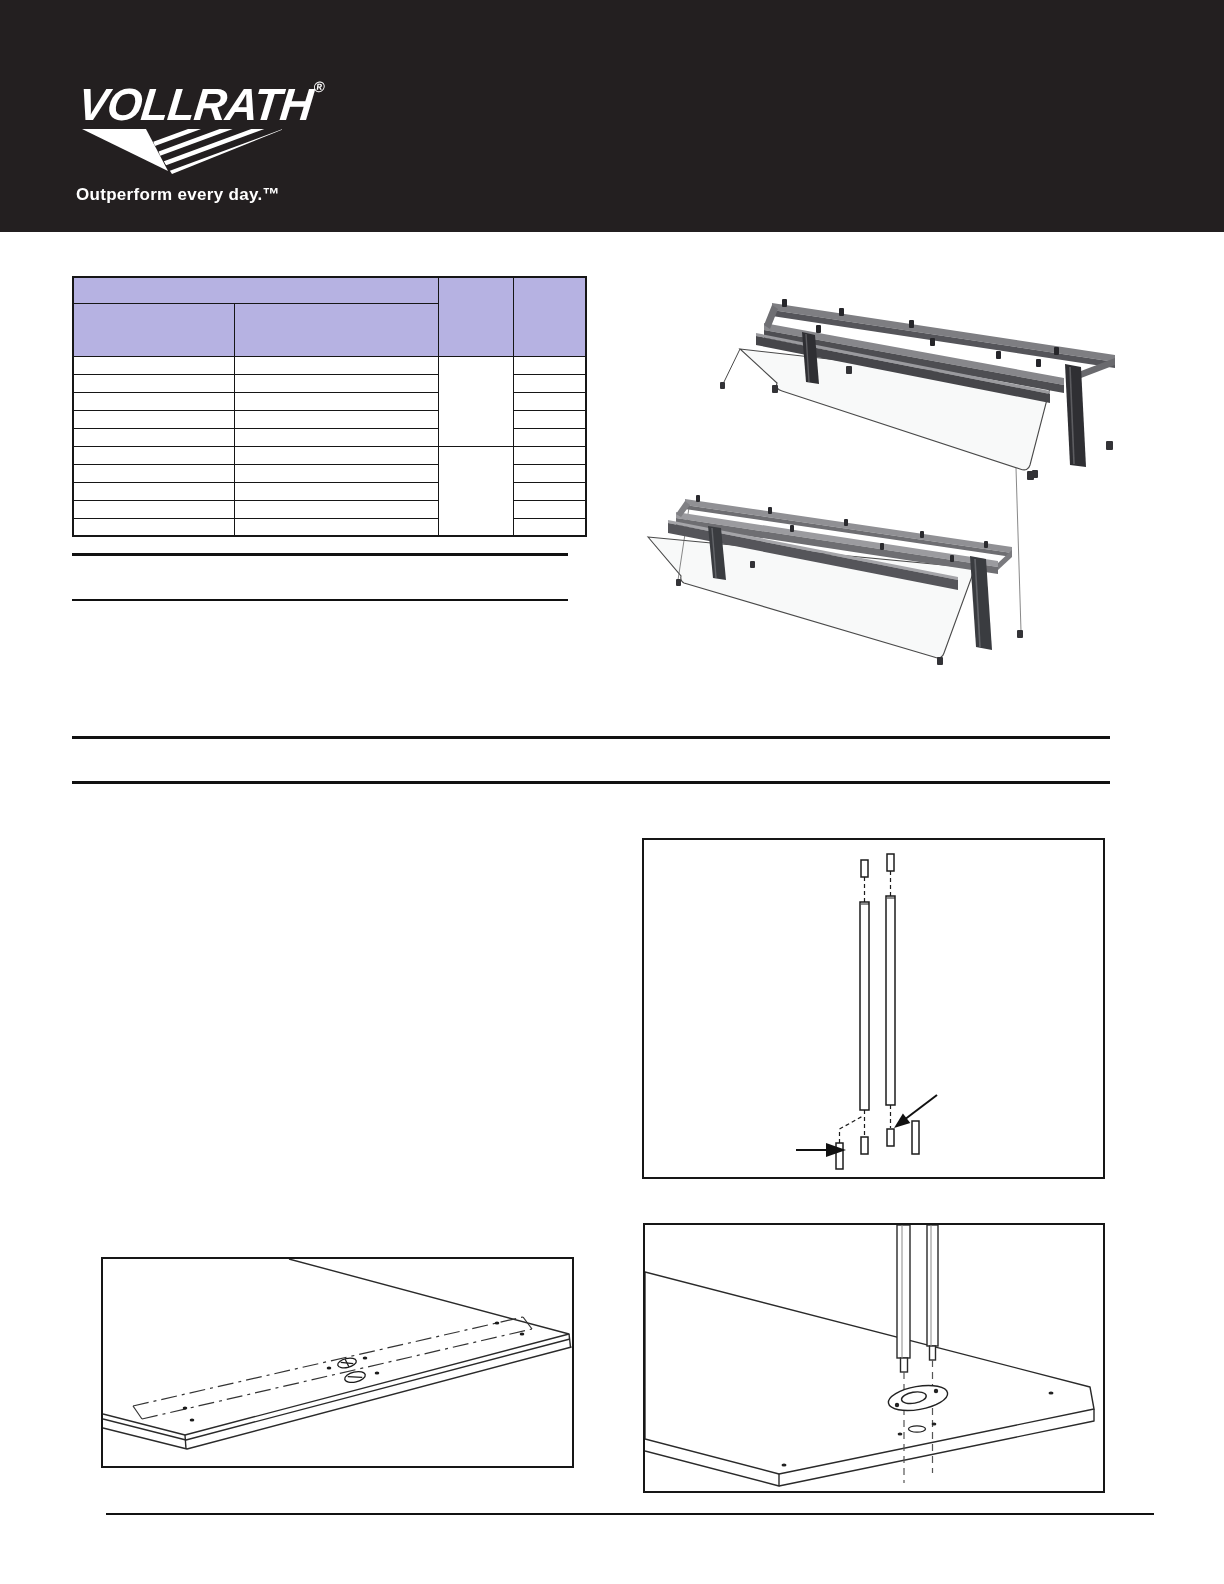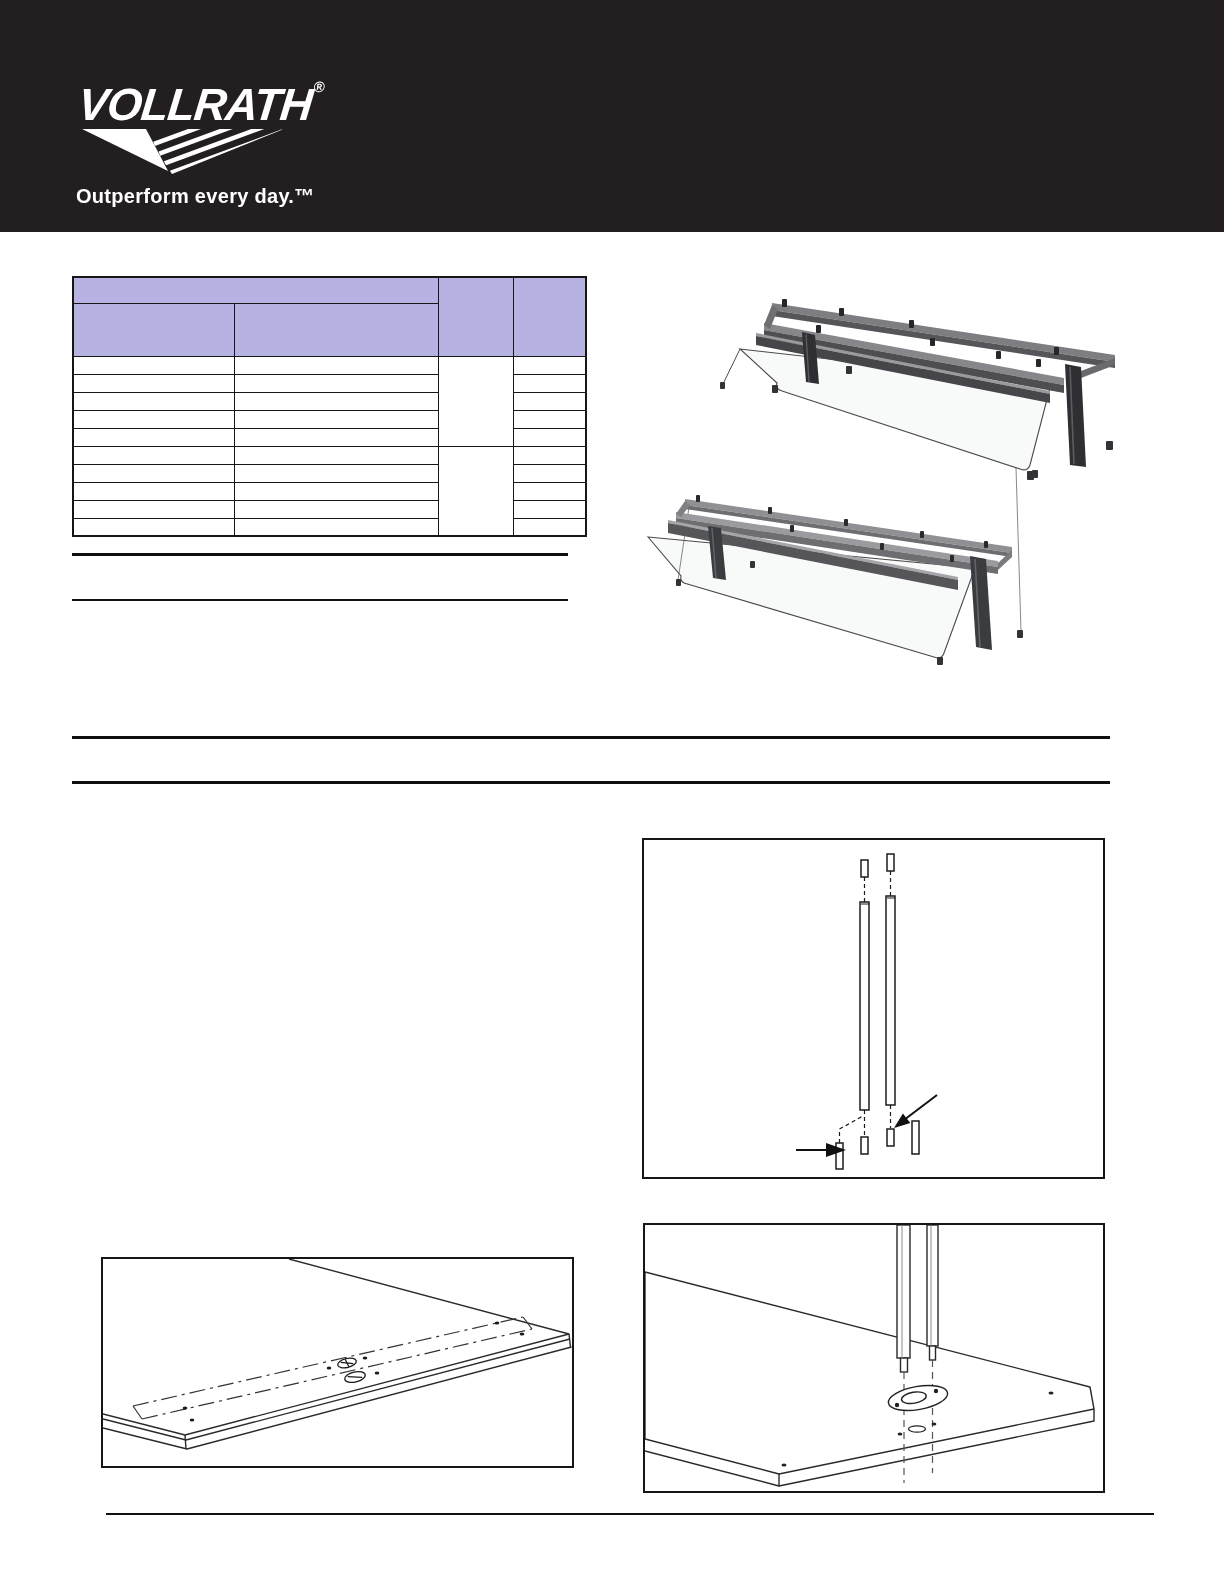--- a/index.html
+++ b/index.html
@@ -9,21 +9,21 @@
   }
   
   .masthead{position:absolute;left:0;top:0;width:1224px;height:232px;background:#231f20;}
   .logo-block{position:absolute;left:76px;top:80px;color:#ffffff;}
   .logo-word{
     font-style:italic;font-weight:bold;font-size:45px;line-height:0.95;
     letter-spacing:-1px;transform:skewX(-6deg);transform-origin:left bottom;white-space:nowrap;
   }
   .logo-word .reg{font-size:15px;font-style:normal;vertical-align:28px;letter-spacing:0;}
   .swoosh{display:block;margin:1px 0 0 6px;}
-  .tagline{margin-top:11px;font-size:20px;font-weight:bold;letter-spacing:.3px;}
+  .tagline{margin-top:11px;font-size:17px;font-weight:bold;letter-spacing:.3px;}
   
   .table-wrap{position:absolute;left:72px;top:276px;}
   table.parts-table{border-collapse:collapse;table-layout:fixed;border:2px solid #161616;}
   table.parts-table td{border:1px solid #161616;padding:0 6px;font-size:11px;color:#161616;}
   td.hdr{background:#b6b2e2;}
   tr.group-row{height:26px;}
   tr.sub-row{height:53px;}
   tr.body-row{height:18px;}
   
   .rule{position:absolute;background:#111111;}

